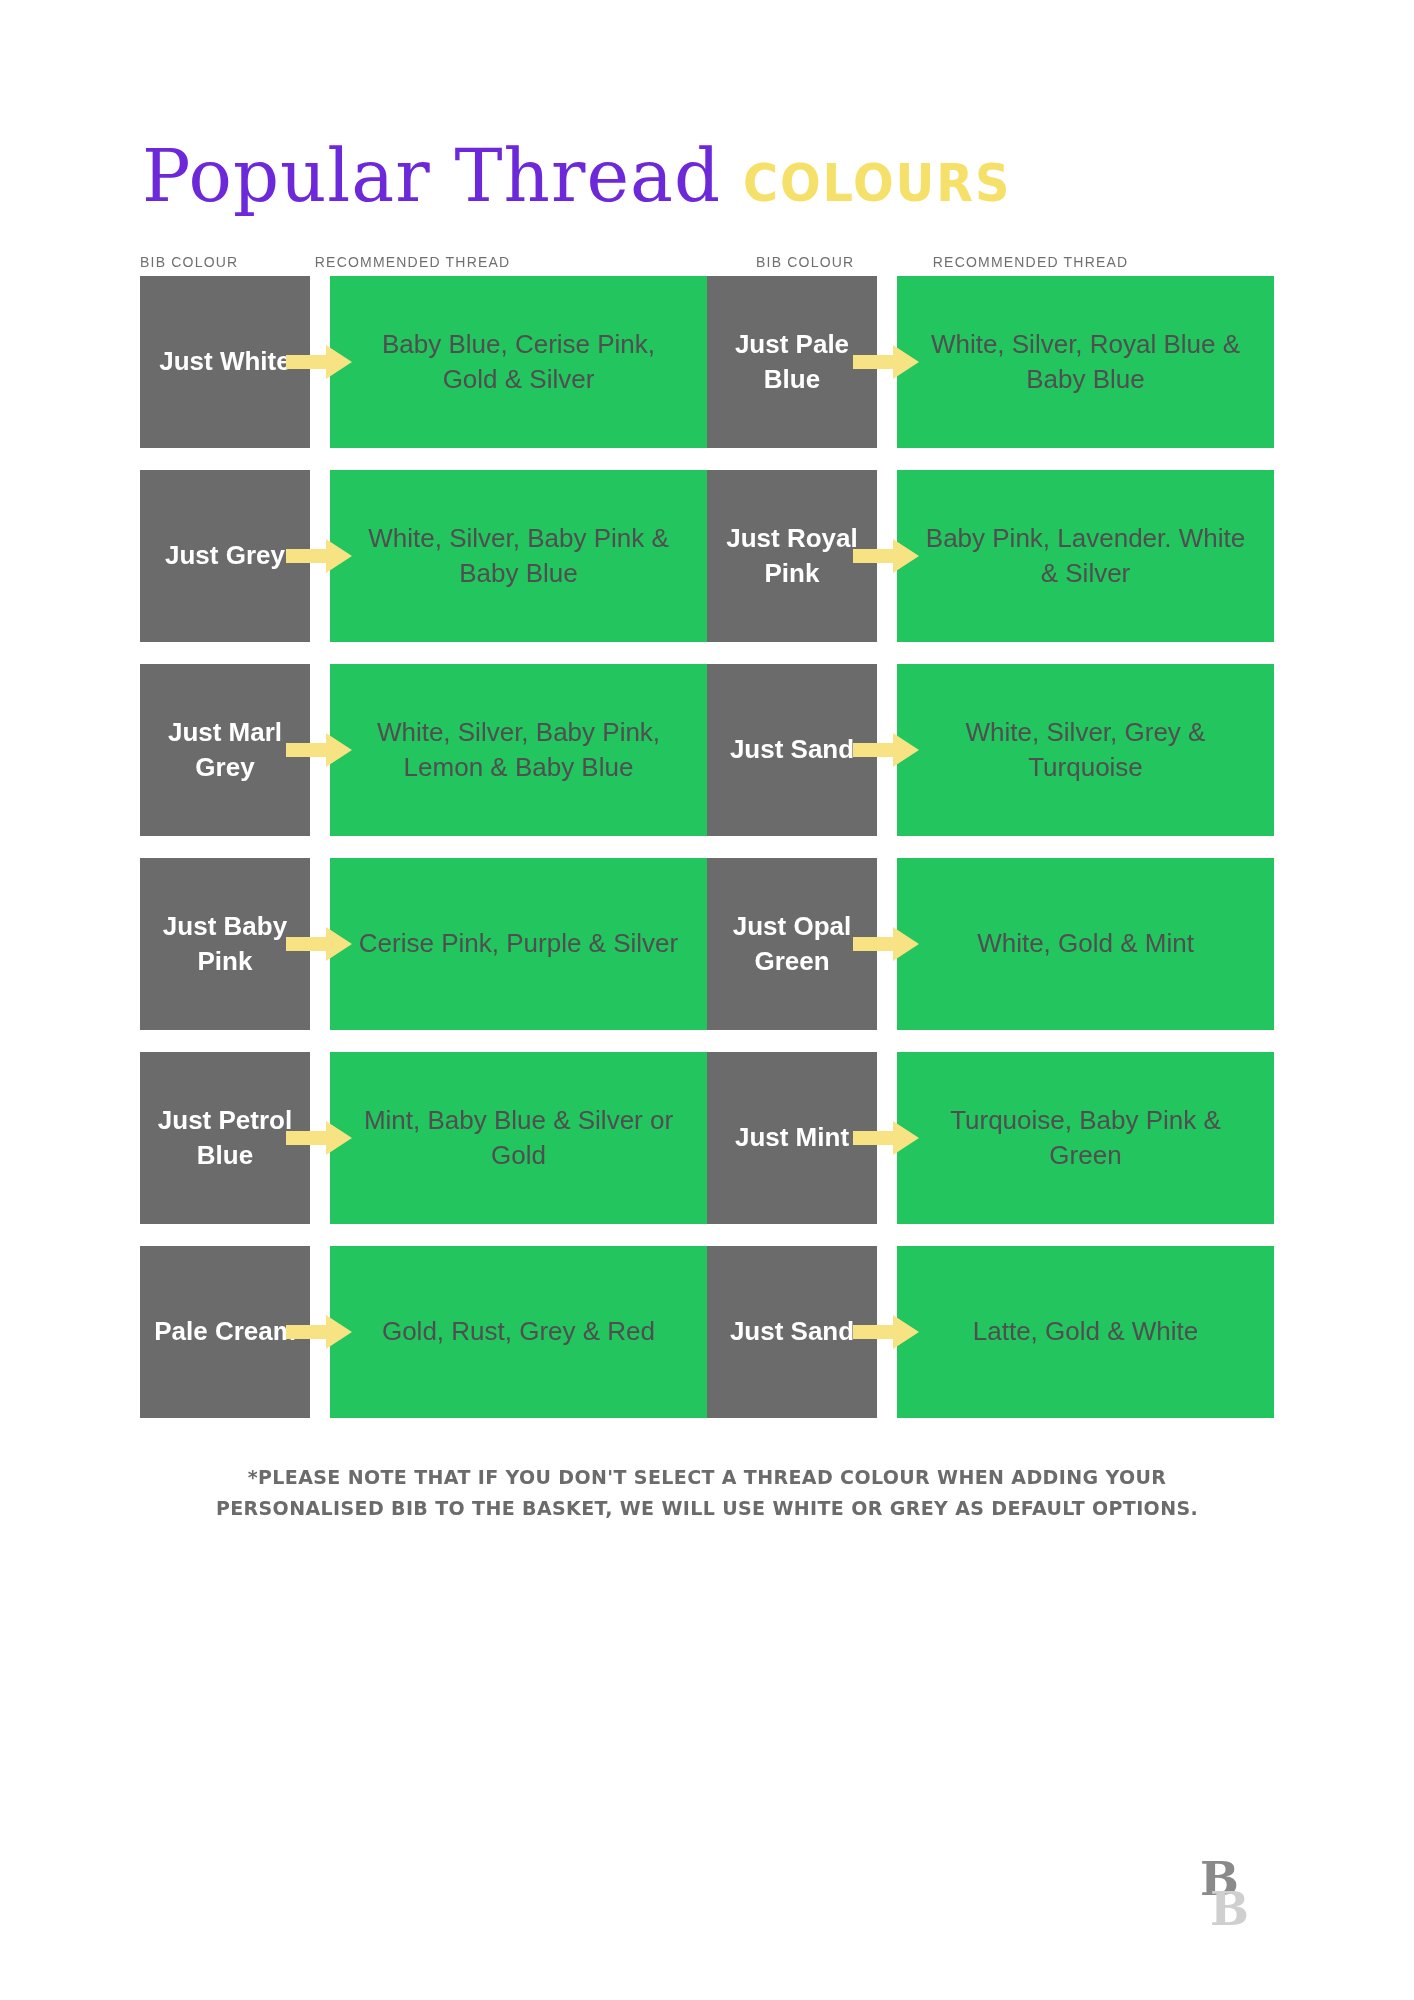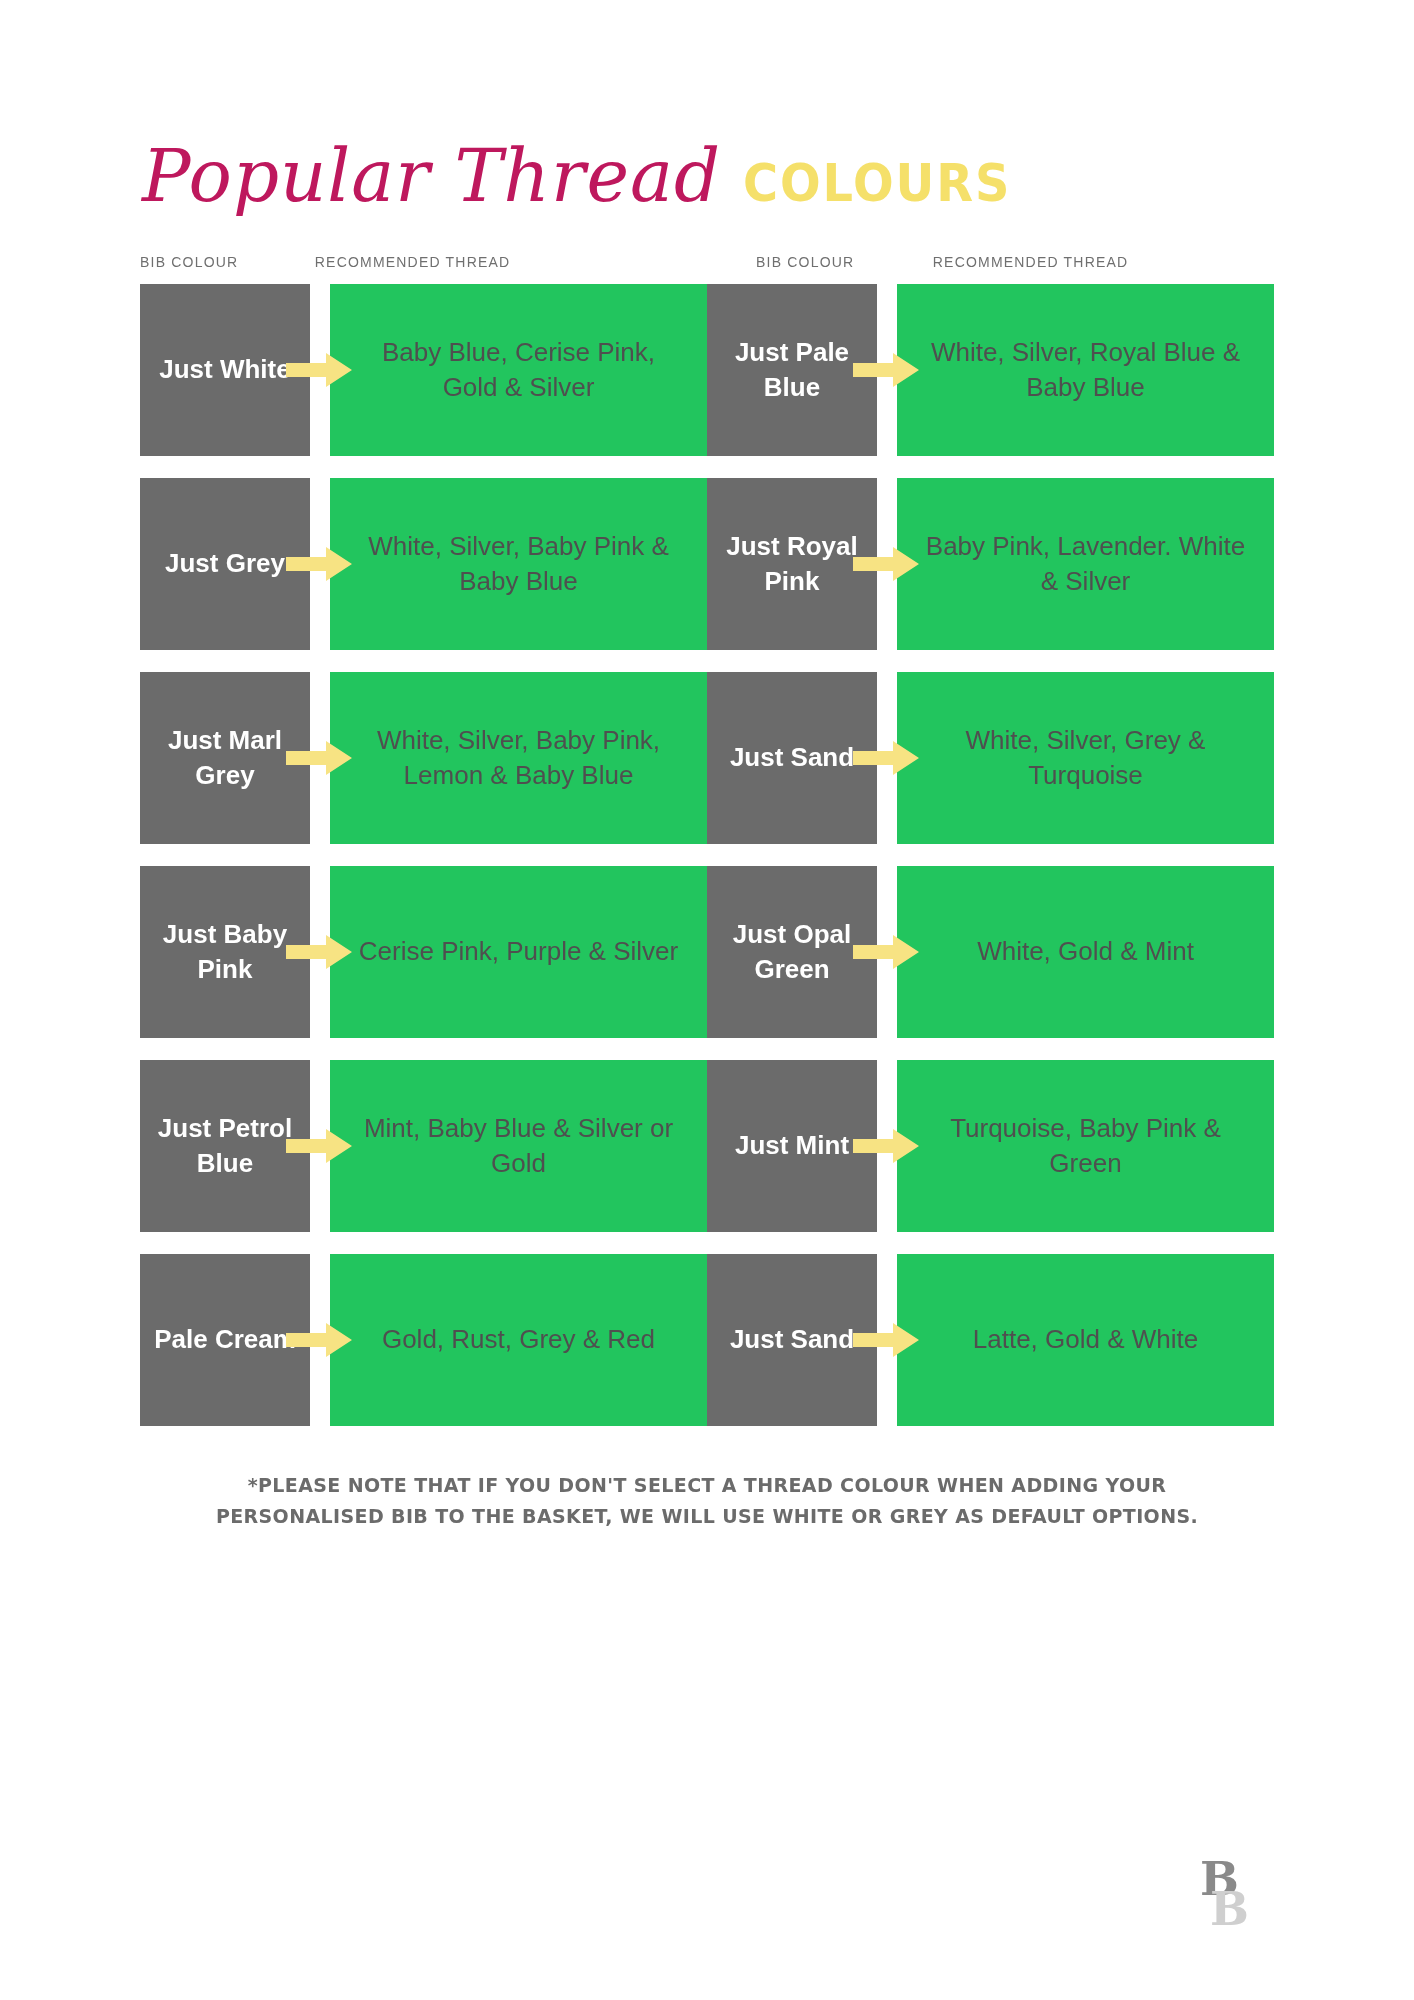--- a/index.html
+++ b/index.html
@@ -27,24 +27,23 @@
   
   .title-row {
     padding-top: 140px;
     display: flex;
     align-items: baseline;
     gap: 22px;
     padding-left: 2px;
   }
   .title-script {
     font-family: "DejaVu Serif", serif;
-    font-style: italic;
     font-size: 72px;
     font-weight: 400;
-    color: #be185d;
+    color: #6d28d9;
     letter-spacing: 1px;
     line-height: 1;
   }
   .title-bold {
     font-family: "DejaVu Sans", sans-serif;
     font-weight: bold;
     font-size: 52px;
     color: #f5e06a;
     letter-spacing: 2px;
     line-height: 1;
@@ -64,21 +63,21 @@
     text-align: left;
   }
   .hdr-bib-l   { width: 170px; margin-left: 0px; }
   .hdr-thr-l   { width: 370px; margin-left: 18px; }
   .hdr-bib-r   { width: 170px; margin-left: 100px; }
   .hdr-thr-r   { width: 370px; margin-left: 20px; }
 
   
   .grid {
     display: flex;
-    margin-top: 14px;
+    margin-top: 6px;
   }
   .col {
     flex: 1 1 0;
     display: flex;
     flex-direction: column;
     gap: 22px;
   }
   .row {
     display: flex;
     align-items: stretch;

